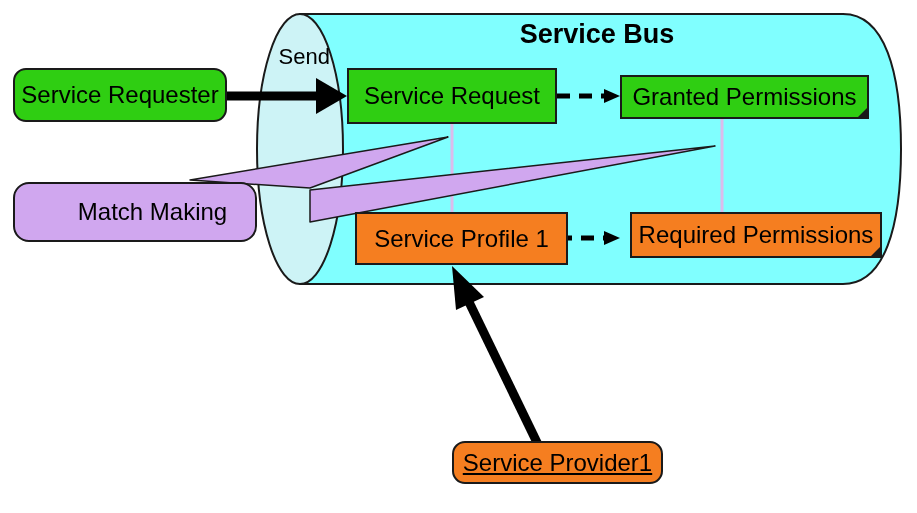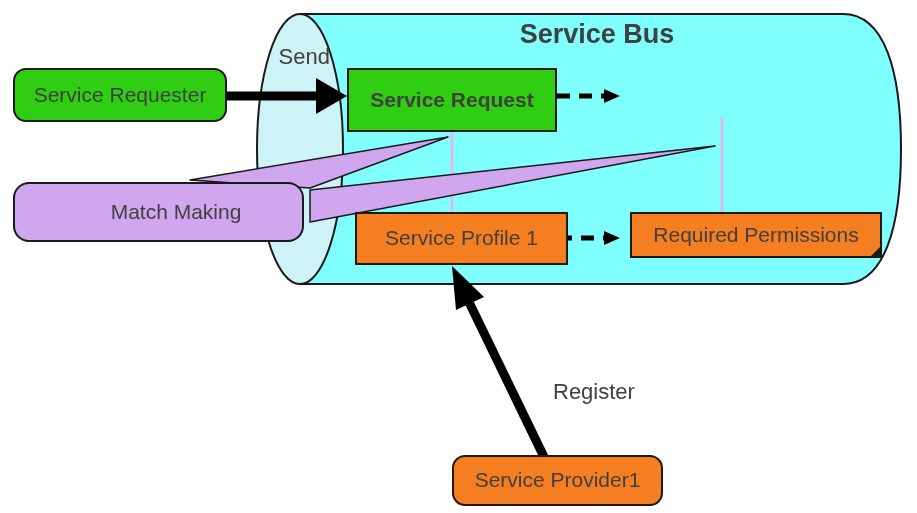--- a/index.html
+++ b/index.html
@@ -2,51 +2,51 @@
 <html style="--cyan-body: #80FFFF; --cyan-cap: #CDF3F6; --green: #2FCE12; --orange: #F57E20; --purple: #D0A7EF; --pink: #DCBCEC; --outline: #1A1A1A;"><head>
 <meta charset="utf-8">
 <style>
   :root{
     --cyan-body:#80FFFF; --cyan-cap:#CDF3F6; --green:#2FCE12; --orange:#F57E20;
     --purple:#D0A7EF; --pink:#DCBCEC; --outline:#1A1A1A;
   }
   html,body{margin:0;padding:0;background:#fff;}
   .canvas{
     position:relative; width:917px; height:513px; background:#ffffff;
-    font-family:"Liberation Sans", sans-serif; color:#404040; overflow:hidden;
+    font-family:"Liberation Sans", sans-serif; color:#000000; overflow:hidden;
   }
   .shapes{position:absolute; left:0; top:0;}
   .node{
     position:absolute; display:flex; align-items:center; justify-content:center;
-    border:2px solid var(--outline); box-sizing:border-box; font-size:21px;
+    border:2px solid var(--outline); box-sizing:border-box; font-size:24px;
     text-align:right; line-height:1.05;
   }
   .rounded{border-radius:13px;}
   .big-round{border-radius:16px;}
   .green{background:var(--green);}
   .orange{background:var(--orange);margin-left:10px;}
   .purple{background:var(--purple); border-width:2px;}
   .fold-corner{
     position:absolute; right:-2px; bottom:-2px; width:13px; height:13px;
     background:var(--outline); clip-path:polygon(100% 0,100% 100%,0 100%);
   }
   .title{
     position:absolute; left:447px; top:19px; width:300px; text-align:center;
     font-weight:bold; font-size:27px;
   }
   .float-label{position:absolute; font-size:22px;}
   #send-label{left:256px; top:44px; width:74px; text-align:right;}
   #register-label{left:553px; top:379px; width:120px;}
   #service-requester{left:13px; top:68px; width:214px; height:54px;}
-  #service-request{left:347px; top:68px; width:210px; height:64px;font-weight:bold;}
+  #service-request{left:347px; top:68px; width:210px; height:56px;}
   #granted-permissions{left:620px; top:75px; width:249px; height:44px;}
-  #match-making{left:13px; top:182px; width:291px; height:60px;padding-left:35px;}
+  #match-making{left:13px; top:182px; width:244px; height:60px;padding-left:35px;}
   #service-profile-1{left:345px; top:212px; width:213px; height:53px;}
   #required-permissions{left:620px; top:212px; width:252px; height:46px;}
-  #service-provider-1{left:442px; top:455px; width:211px; height:51px;}
+  #service-provider-1{left:442px; top:441px; width:211px; height:43px;text-decoration:underline;}
 </style>
 </head>
 <body>
 
 <div class="canvas">
 
   <svg class="shapes" width="917" height="513" viewBox="0 0 917 513">
 
     <path d="M 300 14 L 843 14 C 885 14 901 72 901 149 C 901 226 885 284 843 284 L 300 284 Z" style="fill:var(--cyan-body); stroke:var(--outline); stroke-width:2" stroke-linejoin="round"></path>
     <ellipse cx="300" cy="149" rx="43" ry="135" style="fill:var(--cyan-cap); stroke:var(--outline); stroke-width:2"></ellipse>
@@ -65,30 +65,33 @@
 
     <line x1="559" y1="238" x2="604" y2="238" stroke="#000" stroke-width="5" stroke-dasharray="13 9"></line>
     <polygon points="604,231 604,245 620,238" fill="#000"></polygon>
 
     <line x1="545" y1="459" x2="468" y2="300" stroke="#000" stroke-width="9"></line>
     <polygon points="452,266 484,297 456,310" fill="#000"></polygon>
   </svg>
 
   <div class="title">Service Bus</div>
   <div class="float-label" id="send-label">Send</div>
-  <div class="float-label" id="register-label">Register</div>
 
   <div class="node green rounded" id="service-requester">
     <span>Service Requester</span>
   </div>
 
   <div class="node green" id="service-request">
     <span>Service Request</span>
   </div>
 
+  <div class="node green" id="granted-permissions">
+    <span>Granted Permissions</span>
+    <span class="fold-corner"></span>
+  </div>
 
   <div class="node purple big-round" id="match-making">
     <span>Match Making</span>
   </div>
 
   <div class="node orange" id="service-profile-1">
     <span>Service Profile 1</span>
   </div>
 
   <div class="node orange" id="required-permissions">

